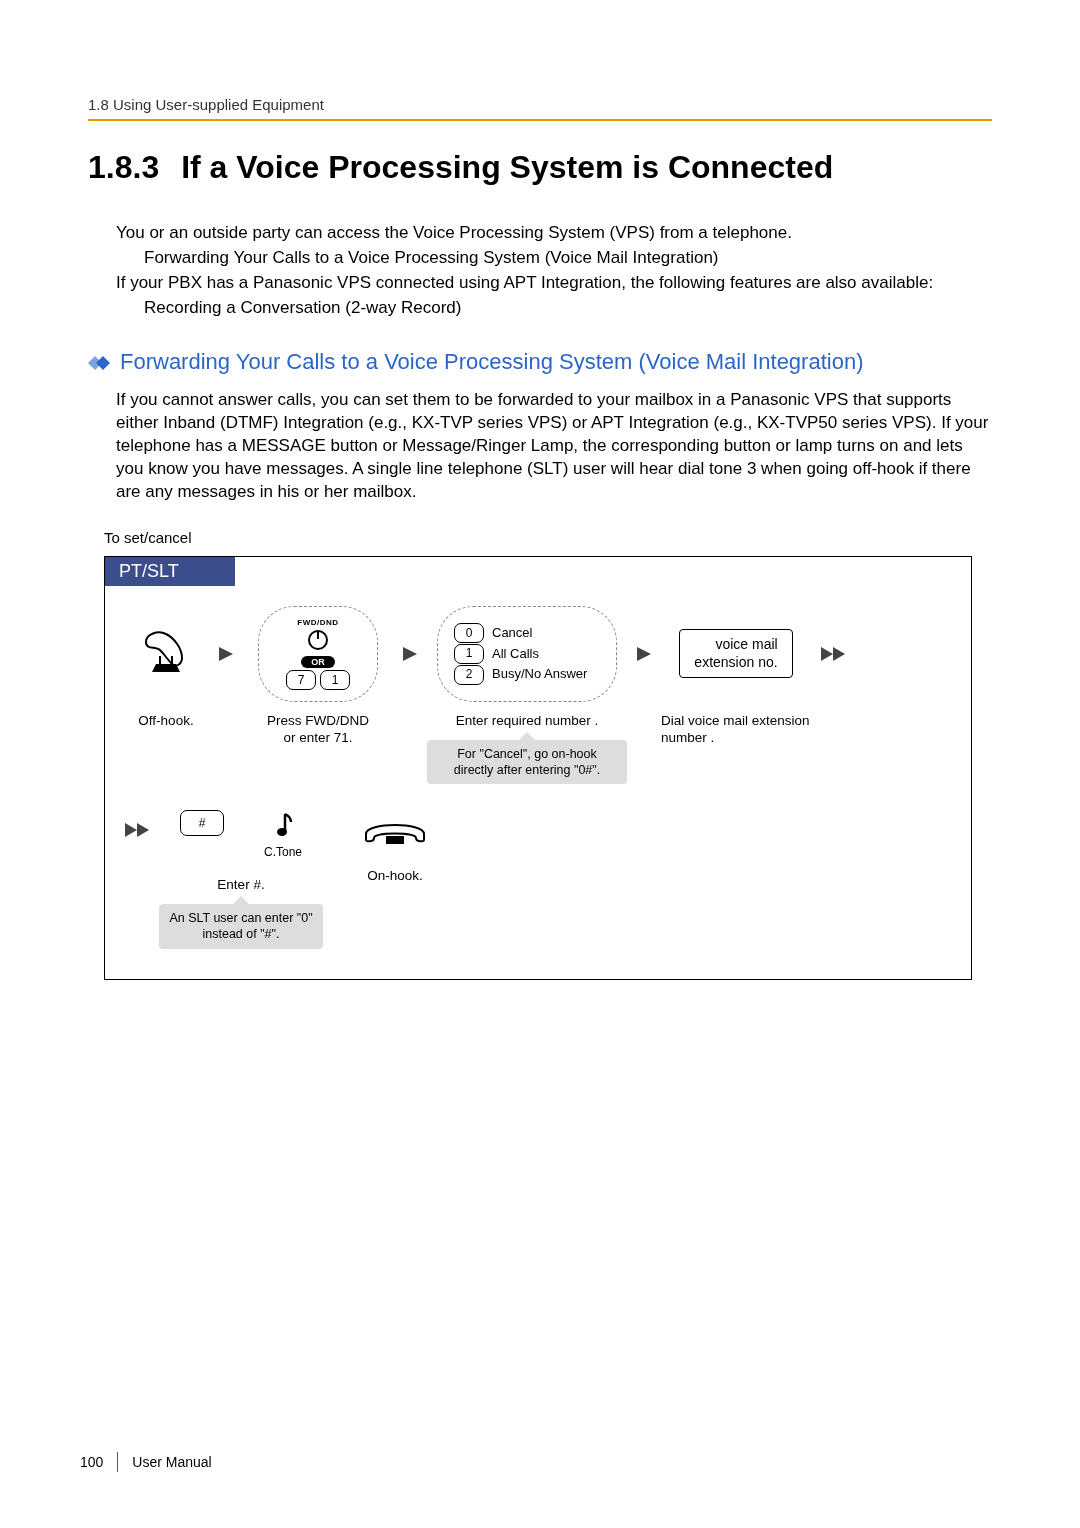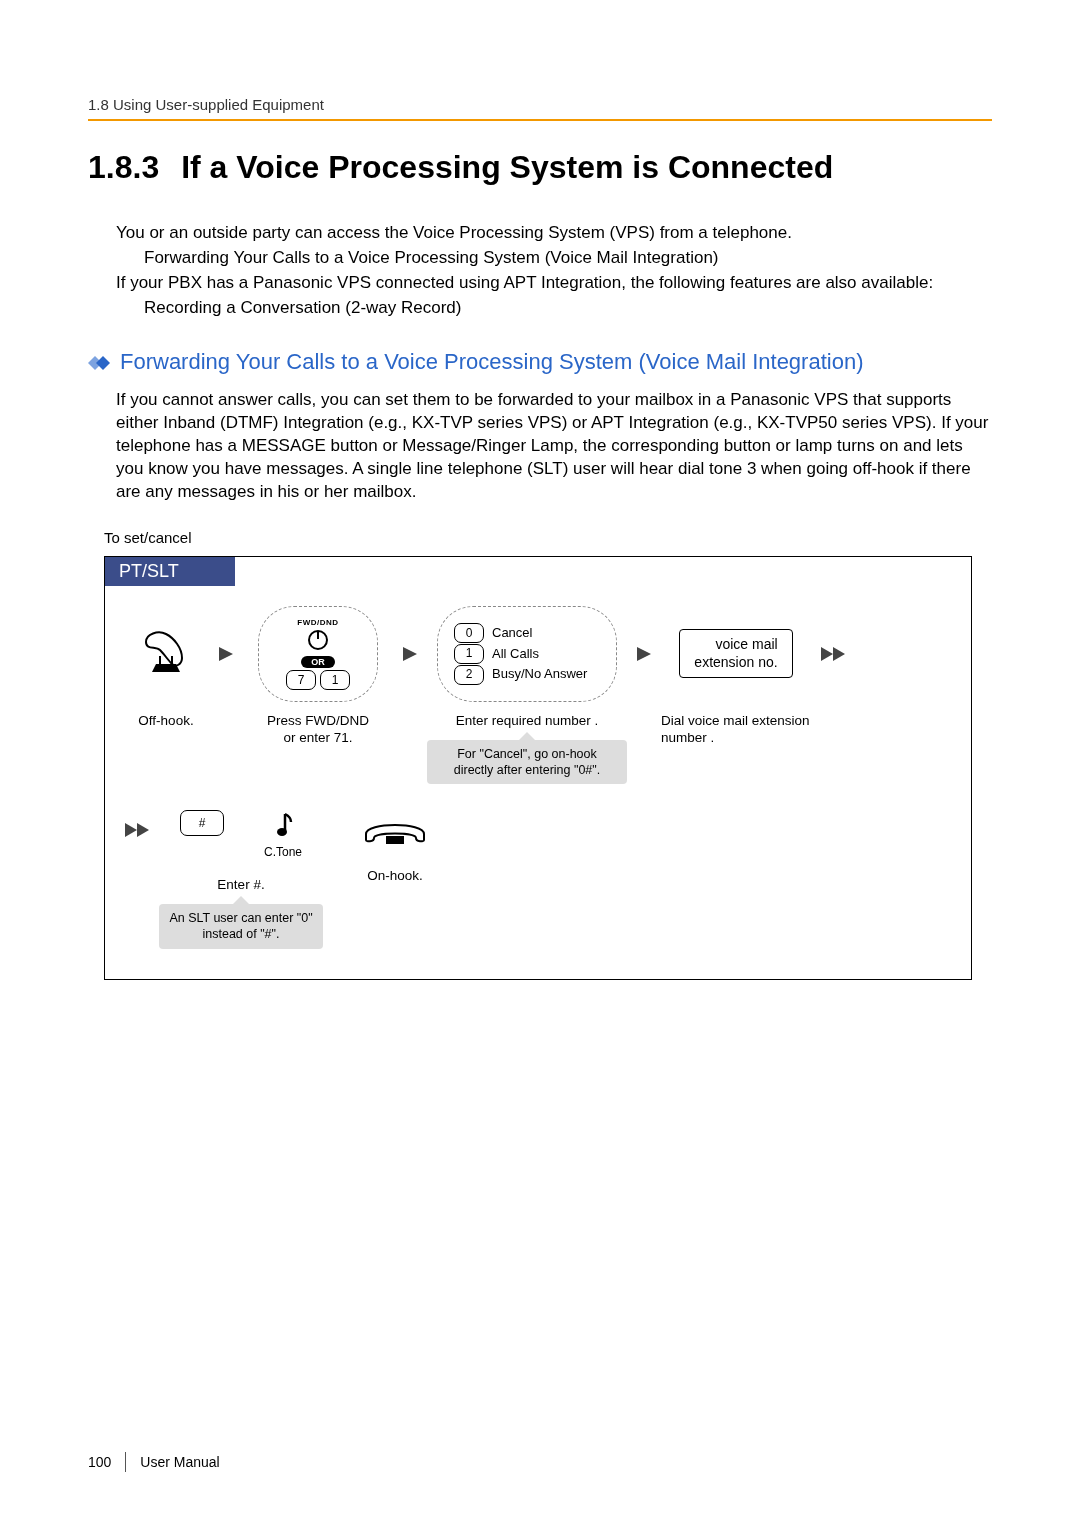--- a/index.html
+++ b/index.html
@@ -169,21 +169,21 @@
     padding: 6px 14px;
     font-size: 14px;
     text-align:right;
     line-height:1.25;
   }
   .row2 { margin-top: 26px; }
   .tiny-label { font-size: 12px; margin-top:2px; }
   .footer {
     position: absolute;
     bottom: 56px;
-    left: 88px;
+    left: 80px;
     font-size: 14px;
     display: flex;
     align-items: center;
     gap: 14px;
   }
   .footer .divider {
     width:1px; height:20px; background:#555;
   }
 </style>
 </head>

